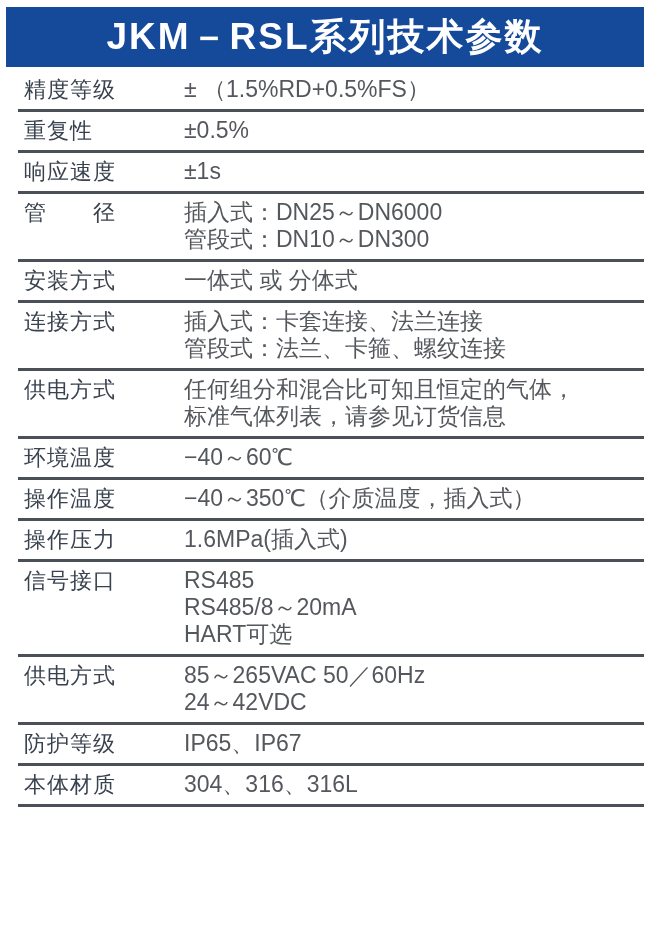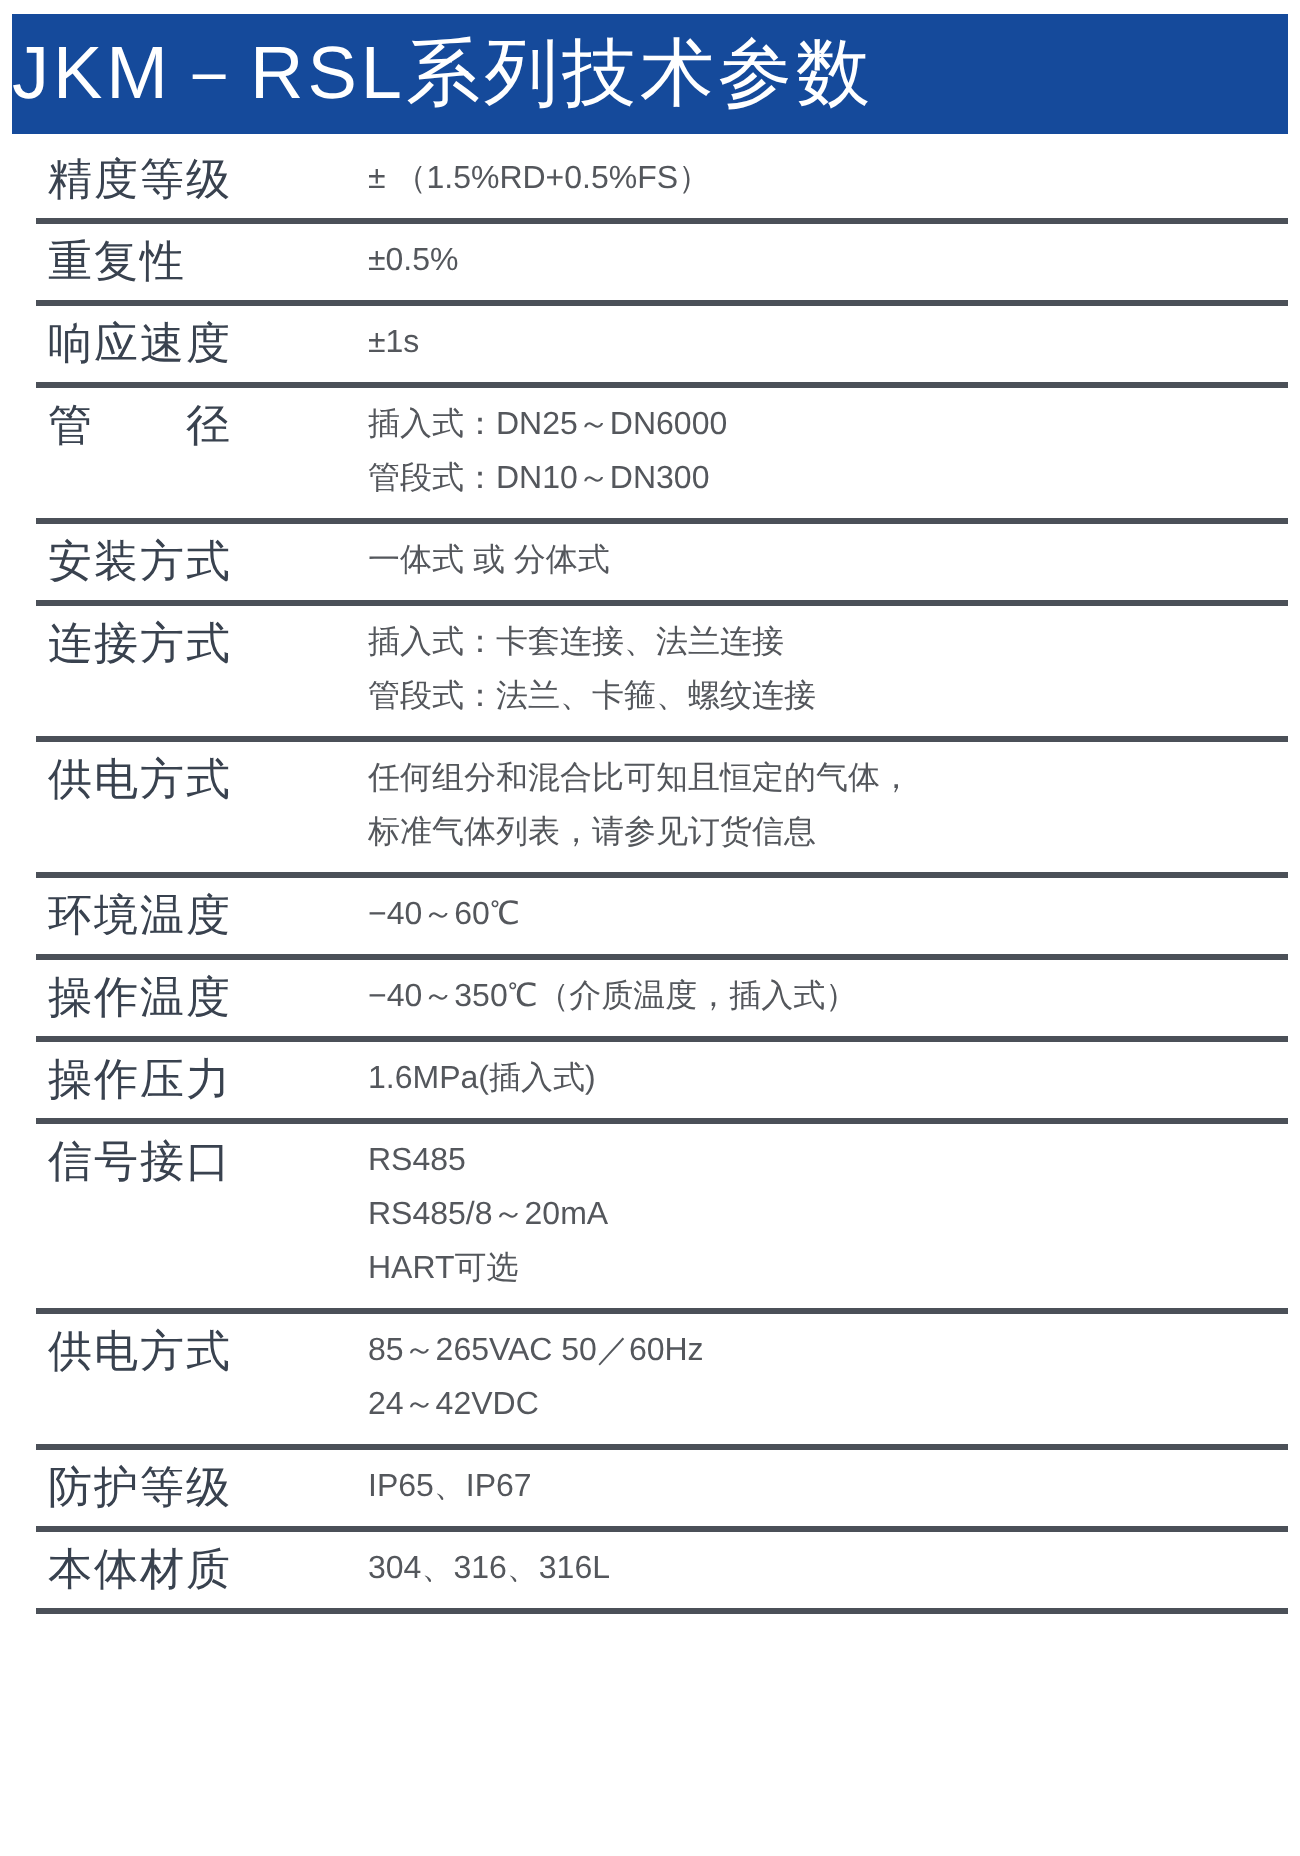--- a/index.html
+++ b/index.html
@@ -19,23 +19,23 @@
     width: 650px;
     height: 928px;
     padding: 7px 6px 0 6px;
     background: var(--page-bg, #ffffff);
   }
   .header-bar {
     height: 60px;
     background: var(--header-bg, #154a9b);
     color: var(--header-text, #ffffff);
     font-size: 37px;
-    font-weight: normal;
+    font-weight: bold;
     letter-spacing: 2px;
-    text-align: left;
+    text-align: center;
     line-height: 60px;
     white-space: nowrap;
     overflow: hidden;
   }
   .spec-table {
     margin-top: 4px;
   }
   .row {
     display: flex;
     align-items: flex-start;
@@ -49,21 +49,21 @@
     font-size: 22px;
     font-weight: 500;
     letter-spacing: 1px;
     color: var(--label-text, #39424f);
     line-height: 27px;
     white-space: pre;
     overflow: hidden;
   }
   .row-values {
     flex: 1 1 auto;
-    font-size: 16px;
+    font-size: 23px;
     color: var(--value-text, #54575c);
     line-height: 27px;
   }
   .value-line {
     white-space: pre;
     overflow: hidden;
   }
 </style>
 </head>
 <body>

